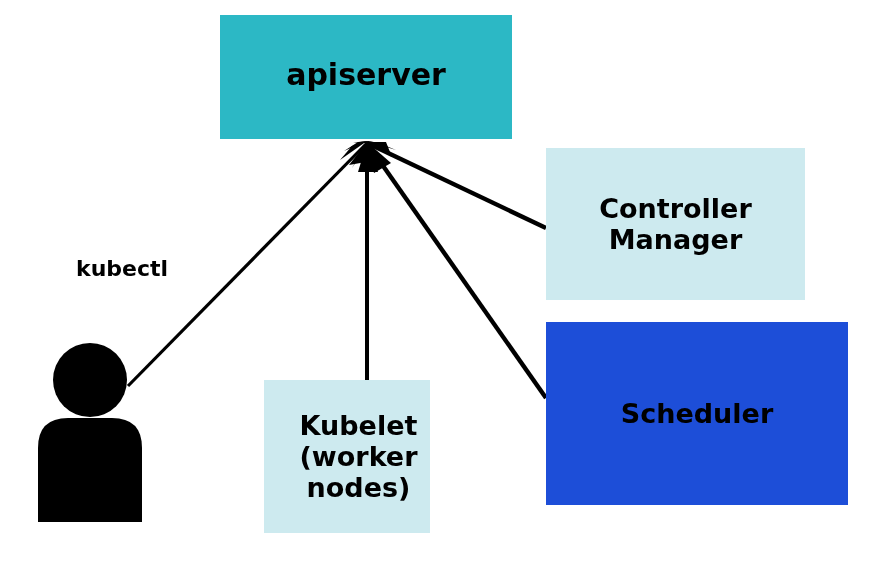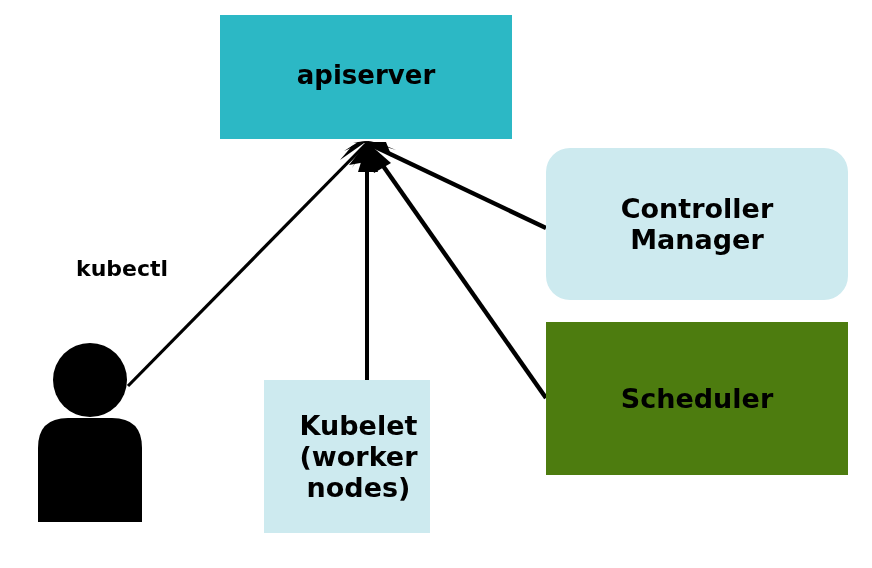--- a/index.html
+++ b/index.html
@@ -42,42 +42,41 @@
   }
   
   #node-apiserver {
     left: 220px;
     top: 15px;
     width: 292px;
     height: 124px;
     background: #2CB8C5;
   }
   #node-apiserver .node-label {
-    font-size: 26px;
+    font-size: 30px;
     margin-top: -4px;
   }
   
   #node-controller-manager {
     left: 546px;
     top: 148px;
-    width: 302px;
+    width: 259px;
     height: 152px;
     background: #CDEAEF;
-    border-radius: 24px;
   }
   #node-controller-manager .node-label {
     font-size: 27px;
   }
   
   #node-scheduler {
     left: 546px;
     top: 322px;
     width: 302px;
-    height: 153px;
-    background: #4d7c0f;
+    height: 183px;
+    background: #1d4ed8;
   }
   #node-scheduler .node-label {
     font-size: 27px;
   }
   
   #node-kubelet {
     left: 264px;
     top: 380px;
     width: 166px;
     height: 153px;

